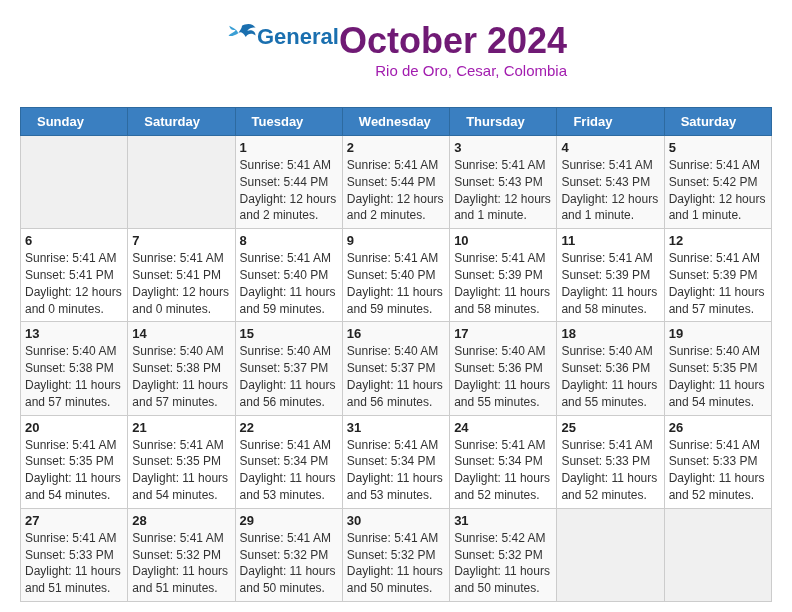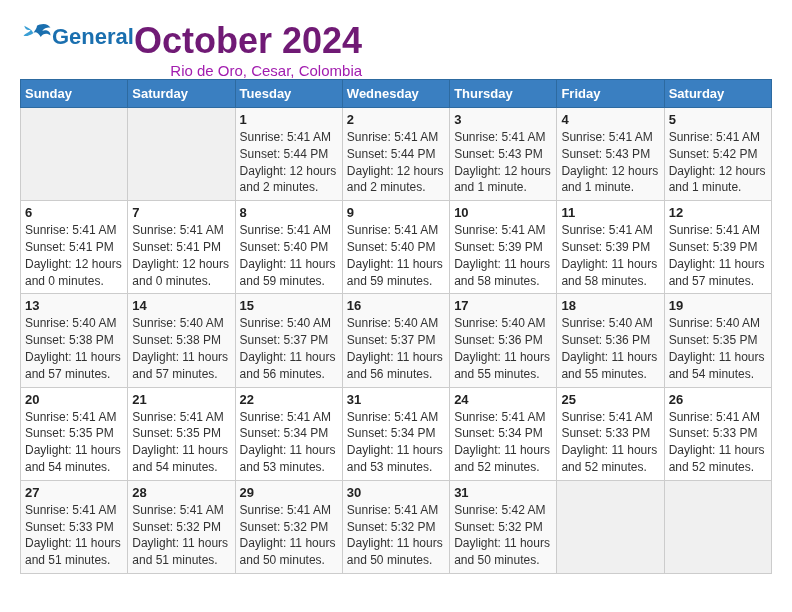--- a/index.html
+++ b/index.html
@@ -5,23 +5,23 @@
     * { box-sizing: border-box; margin: 0; padding: 0; }
     body {
       font-family: Arial, sans-serif;
       background: #fff;
       width: 792px;
       min-height: 612px;
       padding: 20px;
     }
     .header {
       display: flex;
-      justify-content: flex-start;
+      justify-content: center;
       align-items: flex-start;
-      margin-bottom: 0;
+      margin-bottom: 28px;
     }
     .logo {
       display: flex;
       align-items: center;
     }
     .logo-text {
       font-size: 22px;
       font-weight: bold;
       color: #333;
       line-height: 1.1;
@@ -47,21 +47,21 @@
       color: #a21caf;
     }
     table {
       width: 100%;
       border-collapse: collapse;
       font-size: 11px;
     }
     thead tr th {
       background-color: #3a7fc1;
       color: #fff;
-      padding: 6px 4px;
+      padding: 6px 16px;
       text-align: left;
       font-size: 13px;
       font-weight: bold;
       border: 1px solid #2d6aa0;
     }
     tbody tr td {
       border: 1px solid #ccc;
       padding: 4px;
       vertical-align: top;
       min-height: 70px;

